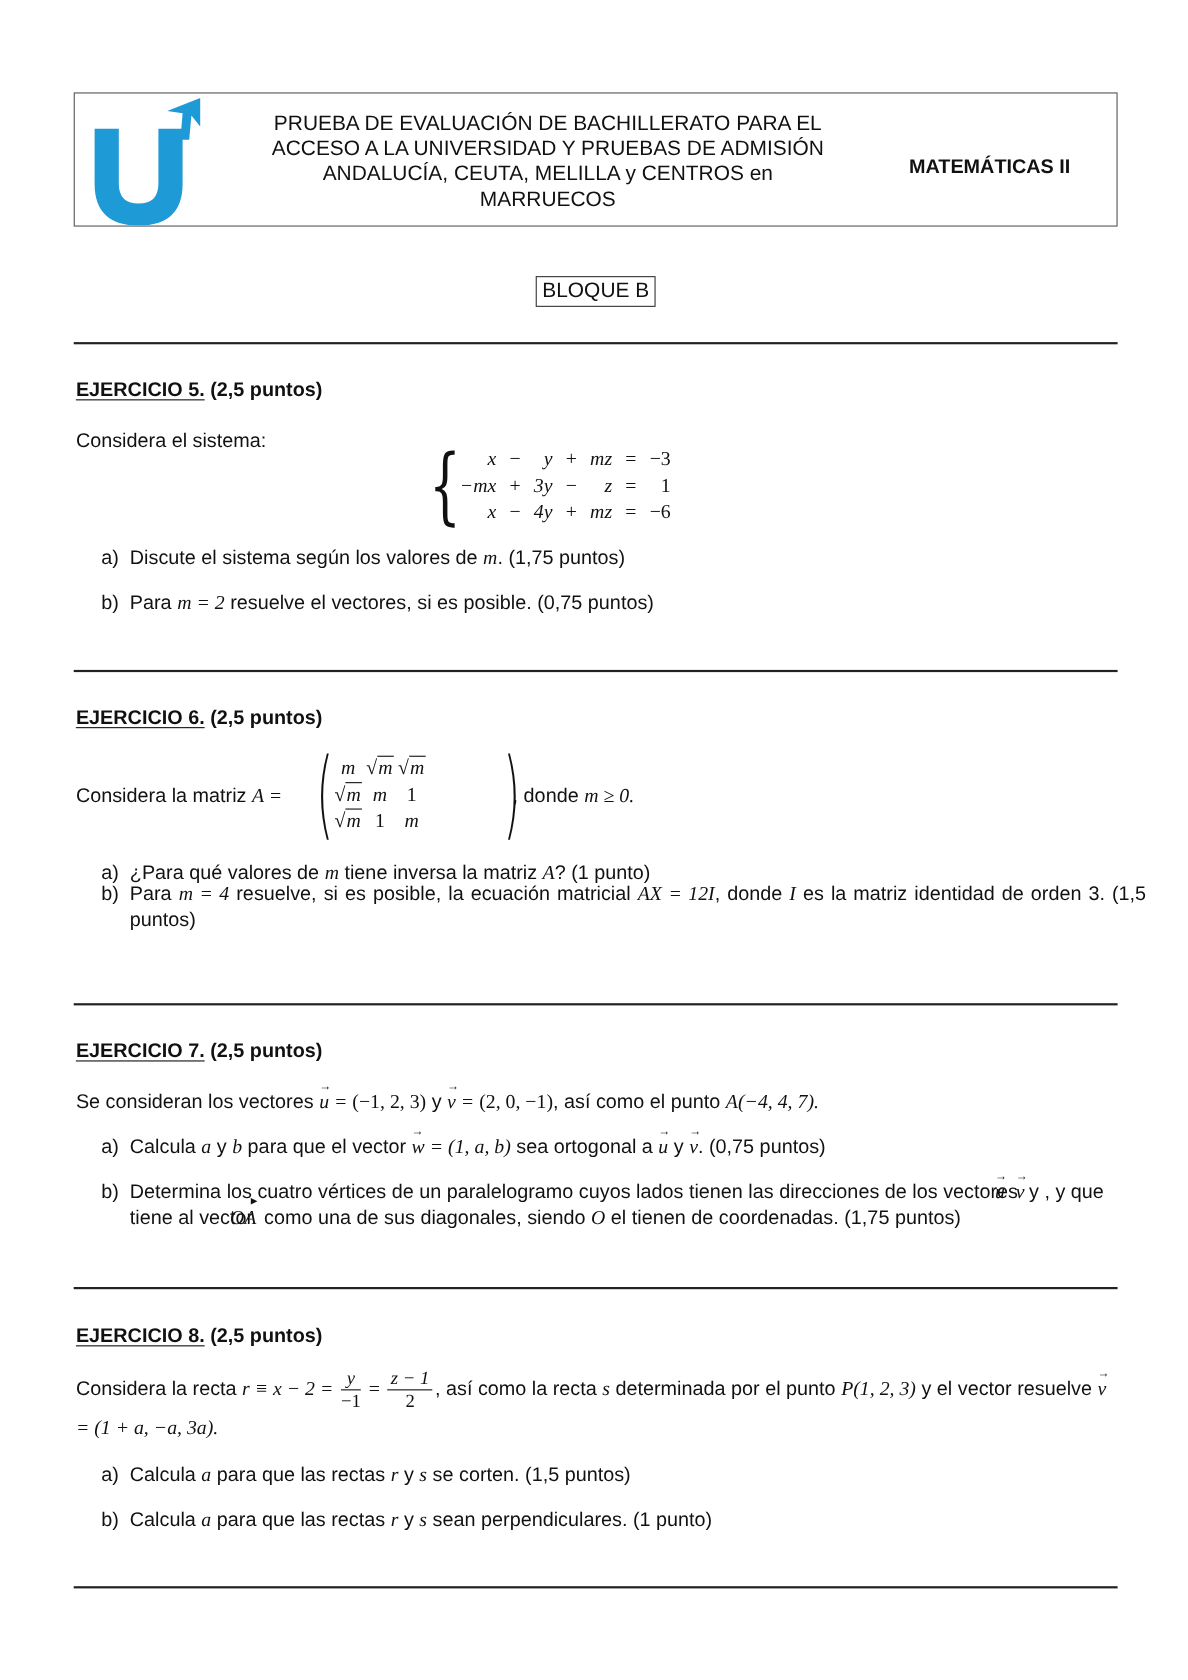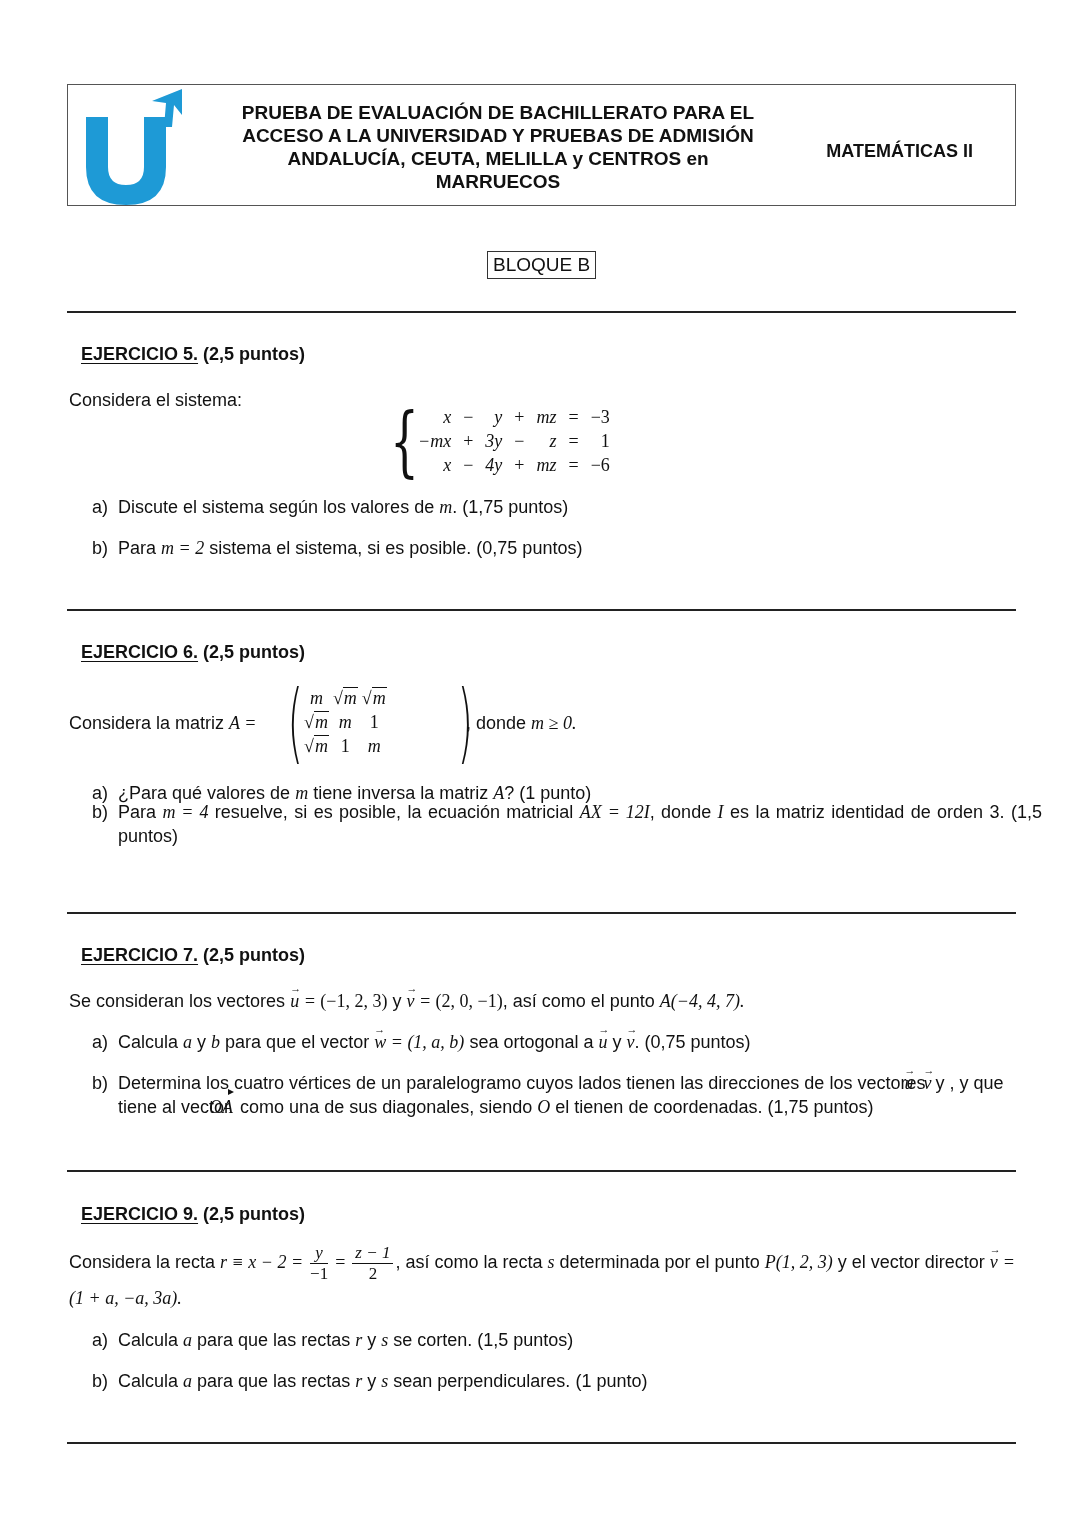--- a/index.html
+++ b/index.html
@@ -7,31 +7,31 @@
          font-family: "Liberation Sans", "DejaVu Sans", sans-serif; color: #111; }
   .math { font-family: "Liberation Serif", "DejaVu Serif", serif; font-style: italic; }
   .mrm { font-family: "Liberation Serif", "DejaVu Serif", serif; font-style: normal; }
   .b { font-weight: normal; }
 
   
   .header { position: absolute; left: 67px; top: 84px; width: 949px; height: 122px;
             border: 1px solid #555; box-sizing: border-box; }
   .logo { position: absolute; left: 10px; top: 2px; width: 108px; height: 118px; }
   .htitle { position: absolute; left: 170px; top: 16px; width: 520px; text-align: center; }
-  .htitle div { font-size: 19px; line-height: 23px; font-weight: bold; }
+  .htitle div { font-size: 19px; line-height: 23px; font-weight: normal; }
   .htitle div.l3 { font-size: 19px; }
   .htitle div.l4 { font-weight: normal; font-size: 16px; }
   .subject { position: absolute; right: 42px; top: 56px; font-weight: bold; font-size: 18px; text-align: right; }
 
   .bloque { position: absolute; left: 487px; top: 251px; border: 1px solid #333;
             padding: 1px 5px; font-size: 19px; line-height: 24px; }
 
   .rule { position: absolute; left: 67px; width: 949px; height: 0; border-top: 2px solid #222; }
 
-  .ex-title { position: absolute; left: 69px; font-size: 18px; font-weight: bold; margin-left: 12px; }
+  .ex-title { position: absolute; left: 69px; font-size: 18px; font-weight: bold; }
   .ex-title .u { text-decoration: underline; text-underline-offset: 3px; }
 
   .p { position: absolute; font-size: 18px; line-height: 24px; }
   .item-label { display: inline-block; width: 26px; }
   .hang { text-indent: -26px; padding-left: 26px; }
 
   
   .system { position: absolute; left: 390px; top: 405px; }
   .brace { position: absolute; left: 0; top: -4px; font-size: 76px; line-height: 80px;
            font-family: "DejaVu Serif", serif; transform: scaleX(0.6); transform-origin: left; }
@@ -117,21 +117,21 @@
     </table>
 </div>
 <div class="p" style="left:92px; top:495px">
   <span class="item-label">a)</span><span>Discute el sistema según los valores de</span>
   <span class="math">m</span><span>.</span>
   <span class="b">(1,75 puntos)</span>
 </div>
 <div class="p" style="left:92px; top:536px">
   <span class="item-label">b)</span><span>Para</span>
   <span class="math">m = 2</span>
-  <span>sistema el sistema, si es posible.</span>
+  <span>resuelve el vectores, si es posible.</span>
   <span class="b">(0,75 puntos)</span>
 </div>
 
 <div class="rule" style="top:609px"></div>
 
 <div class="ex-title" style="top:642px">
   <span class="u">EJERCICIO 6.</span>
   <span>(2,5 puntos)</span>
 </div>
 <div class="p" style="left:69px; top:711px">
@@ -211,33 +211,33 @@
   <span class="math ovec">OA</span>
   <span>como una de sus diagonales, siendo</span>
   <span class="math">O</span>
   <span>el tienen de coordenadas.</span>
   <span class="b">(1,75 puntos)</span>
 </div>
 
 <div class="rule" style="top:1170px"></div>
 
 <div class="ex-title" style="top:1204px">
-  <span class="u">EJERCICIO 9.</span>
+  <span class="u">EJERCICIO 8.</span>
   <span>(2,5 puntos)</span>
 </div>
 <div class="p" style="left:69px; top:1243px; width:947px; line-height:28px">
   <span>Considera la recta</span>
   <span class="math">r ≡ x − 2 =</span>
   <span class="frac math"><span class="num">y</span><span class="den mrm">−1</span></span>
   <span class="mrm">=</span>
   <span class="frac math"><span class="num">z − 1</span><span class="den mrm">2</span></span><span>, así como la recta</span>
   <span class="math">s</span>
   <span>determinada por el punto</span>
   <span class="math">P(1, 2, 3)</span>
-  <span>y el vector director</span>
+  <span>y el vector resuelve</span>
   <span class="math vec">v</span> <span class="math">= (1 + a, −a, 3a).</span>
 </div>
 <div class="p" style="left:92px; top:1328px">
   <span class="item-label">a)</span><span>Calcula</span>
   <span class="math">a</span>
   <span>para que las rectas</span>
   <span class="math">r</span> <span>y</span>
   <span class="math">s</span>
   <span>se corten.</span>
   <span class="b">(1,5 puntos)</span>

